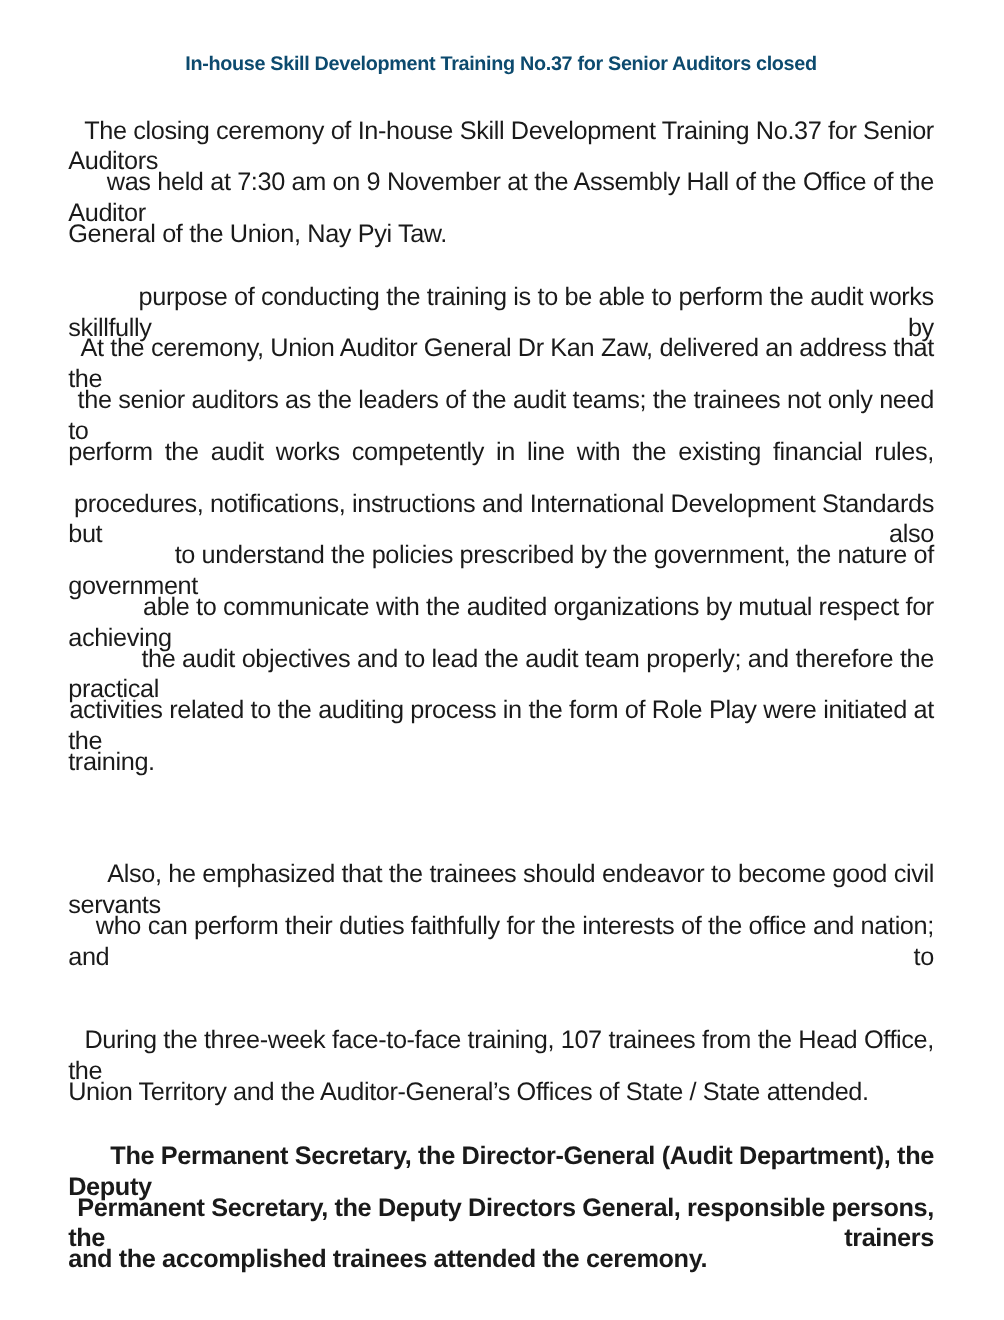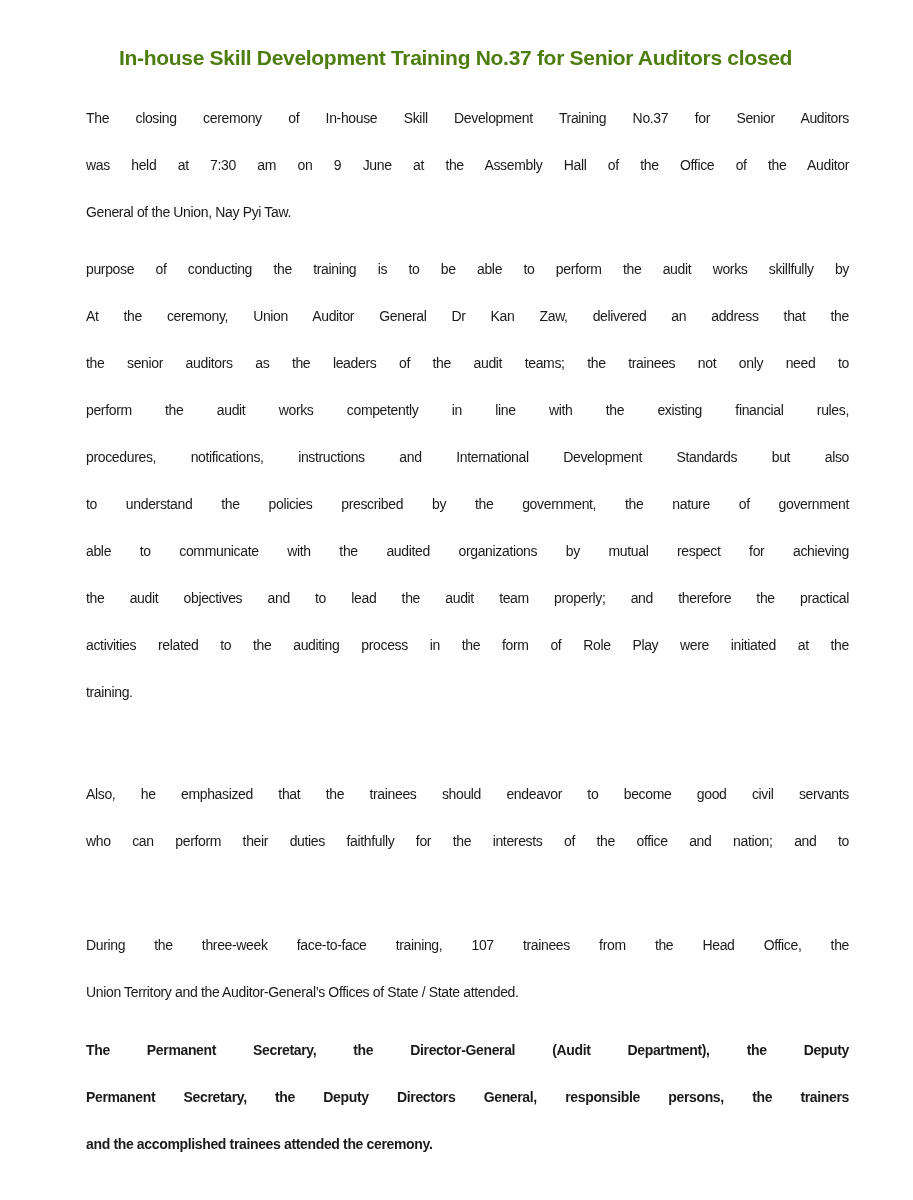--- a/index.html
+++ b/index.html
@@ -21,43 +21,42 @@
       top: 0;
       width: 787px;
     }
     .title {
       position: absolute;
       left: 0;
       top: 44px;
       width: 787px;
       text-align: center;
       font-weight: bold;
-      font-size: 21px;
+      font-size: 18px;
       line-height: 28px;
       letter-spacing: -0.3px;
-      color: #4d7c0f;
+      color: #0c4a6e;
       white-space: nowrap;
     }
     .para {
       position: absolute;
       left: 0;
       width: 787px;
     }
     .line {
       display: block;
       height: 47px;
       line-height: 28px;
-      font-size: 14px;
+      font-size: 23px;
       text-align: justify;
       text-align-last: justify;
       white-space: nowrap;
       letter-spacing: -0.35px;
       word-spacing: 0px;
       overflow: visible;
-      margin-left: 24px;
     }
     .line.last {
       text-align: left;
       text-align-last: left;
     }
     .line-inner {
       display: block;
       white-space: normal;
       text-align: right;
       text-align-last: inherit;
@@ -68,21 +67,21 @@
 
 <div class="page">
   <div class="title">In-house Skill Development Training No.37 for Senior Auditors closed</div>
 
   <div id="paragraphs">
       <div class="para" style="top: 104px;">
         <div class="line">
           <span class="line-inner">The closing ceremony of In-house Skill Development Training No.37 for Senior Auditors</span>
         </div>
         <div class="line">
-          <span class="line-inner">was held at 7:30 am on 9 June at the Assembly Hall of the Office of the Auditor</span>
+          <span class="line-inner">was held at 7:30 am on 9 November at the Assembly Hall of the Office of the Auditor</span>
         </div>
         <div class="line last">
           <span class="line-inner">General of the Union, Nay Pyi Taw.</span>
         </div>
       </div>
       <div class="para" style="top: 255px;">
         <div class="line">
           <span class="line-inner">purpose of conducting the training is to be able to perform the audit works skillfully by</span>
         </div>
         <div class="line">

